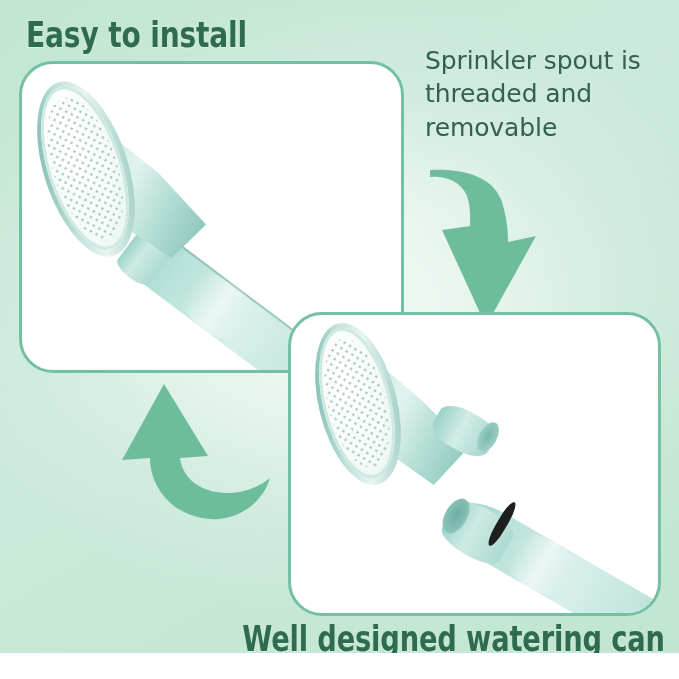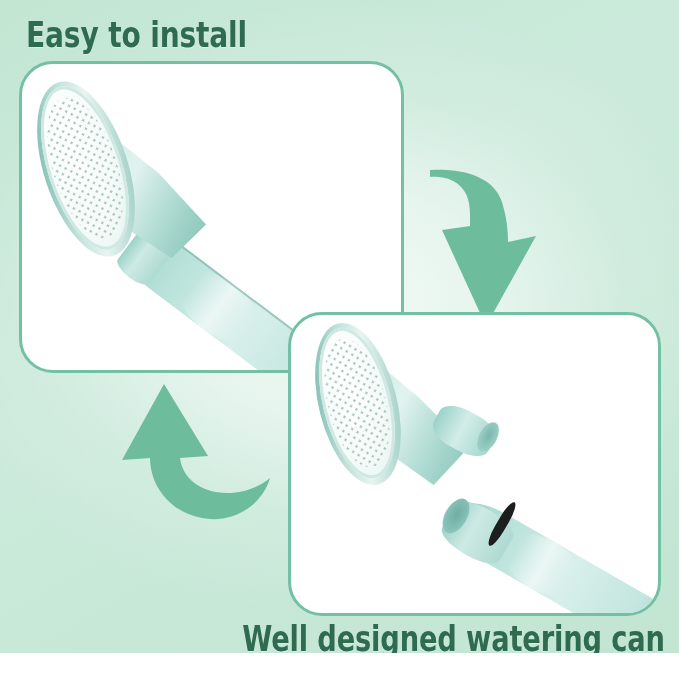--- a/index.html
+++ b/index.html
@@ -179,20 +179,21 @@
 <body>
 
 <div id="stage">
 
   <div id="bg-glow"></div>
 
   <div class="headline" id="title-easy-install">Easy to install</div>
 
   <div class="headline" id="title-well-designed">Well designed watering can</div>
 
+  <div class="caption" id="caption-sprinkler">Sprinkler spout is threaded and removable</div>
 
 
   <div class="photo-card" id="photo-card-1">
     <div class="photo-stage">
 
       <div class="tube" style="left:112px; top:152px; width:330px; height:54px;
                   transform: rotate(37deg); transform-origin: left center;">
         <div class="tube-shine"></div>
         <div class="tube-seam" style="top:0; left:0;"></div>
       </div>

